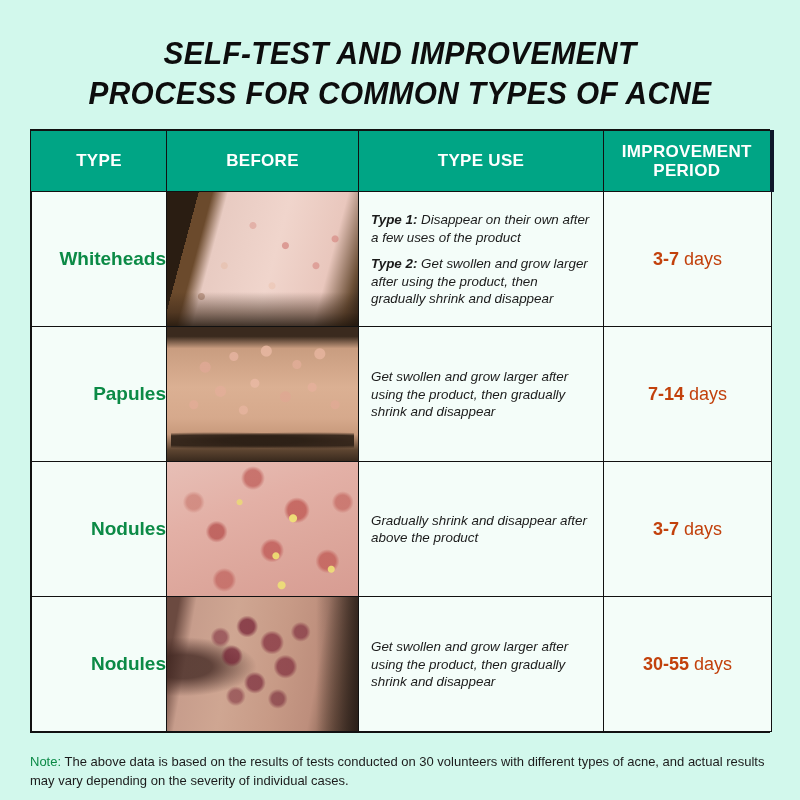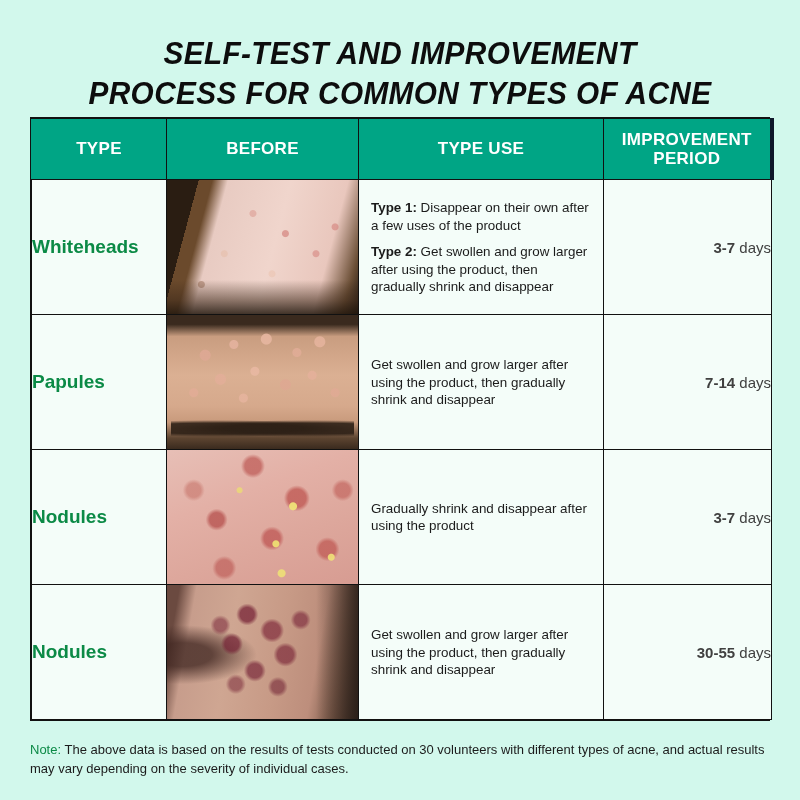--- a/index.html
+++ b/index.html
@@ -28,21 +28,21 @@
     color: #0d0d0d;
     letter-spacing: 0.4px;
     line-height: 1.28;
     white-space: nowrap;
     font-stretch: condensed;
     transform: scaleX(0.96);
   }
 
   
   .table-wrap {
-    margin: 4px auto 0 auto;
+    margin: 16px auto 0 auto;
     width: 740px;
     border: 1px solid #111111;
     background: #f4fdf9;
   }
   table.acne-table {
     width: 100%;
     border-collapse: collapse;
     table-layout: fixed;
   }
   table.acne-table th,
@@ -73,47 +73,48 @@
     border-top: 1px solid #00a585;
     border-bottom: 1px solid #111;
   }
   thead th:first-child { border-left: 1px solid #00a585; }
   thead th:last-child  { border-right: 4px solid #0f172a; }
 
   
   tbody td { background: #f4fdf9; }
 
   td.type-cell {
-    text-align: left;
+    text-align: right;
     color: #0b8a46;
     font-size: 19px;
     font-weight: bold;
   }
 
   td.before-cell {
     padding: 0;
     width: 192px;
     height: 135px;
     overflow: hidden;
   }
 
   td.after-cell {
     padding: 10px 12px;
     font-size: 13.4px;
     color: #1b1b1b;
     line-height: 1.3;
     text-align: left;
+    font-style: italic;
   }
   .after-para + .after-para { margin-top: 9px; }
   .after-para b { font-weight: bold; }
 
   td.period-cell {
-    text-align: right;
-    font-size: 15px;
-    color: #404040;
+    text-align: center;
+    font-size: 18px;
+    color: #c2410c;
   }
   td.period-cell .num { font-weight: bold; }
   td.period-cell .unit { font-weight: normal; }
 
   tbody tr { height: 135px; }
 
   
   .photo {
     width: 100%;
     height: 100%;
@@ -283,21 +284,21 @@
         </td>
       </tr>
 
       <tr>
         <td class="type-cell">Nodules</td>
         <td class="before-cell">
           <span class="photo pustules"></span>
         </td>
         <td class="after-cell">
           <p class="after-para">
-            <span>Gradually shrink and disappear after using the product</span>
+            <span>Gradually shrink and disappear after above the product</span>
           </p>
         </td>
         <td class="period-cell">
           <span class="num">3-7</span>
           <span class="unit">days</span>
         </td>
       </tr>
 
       <tr>
         <td class="type-cell">Nodules</td>

